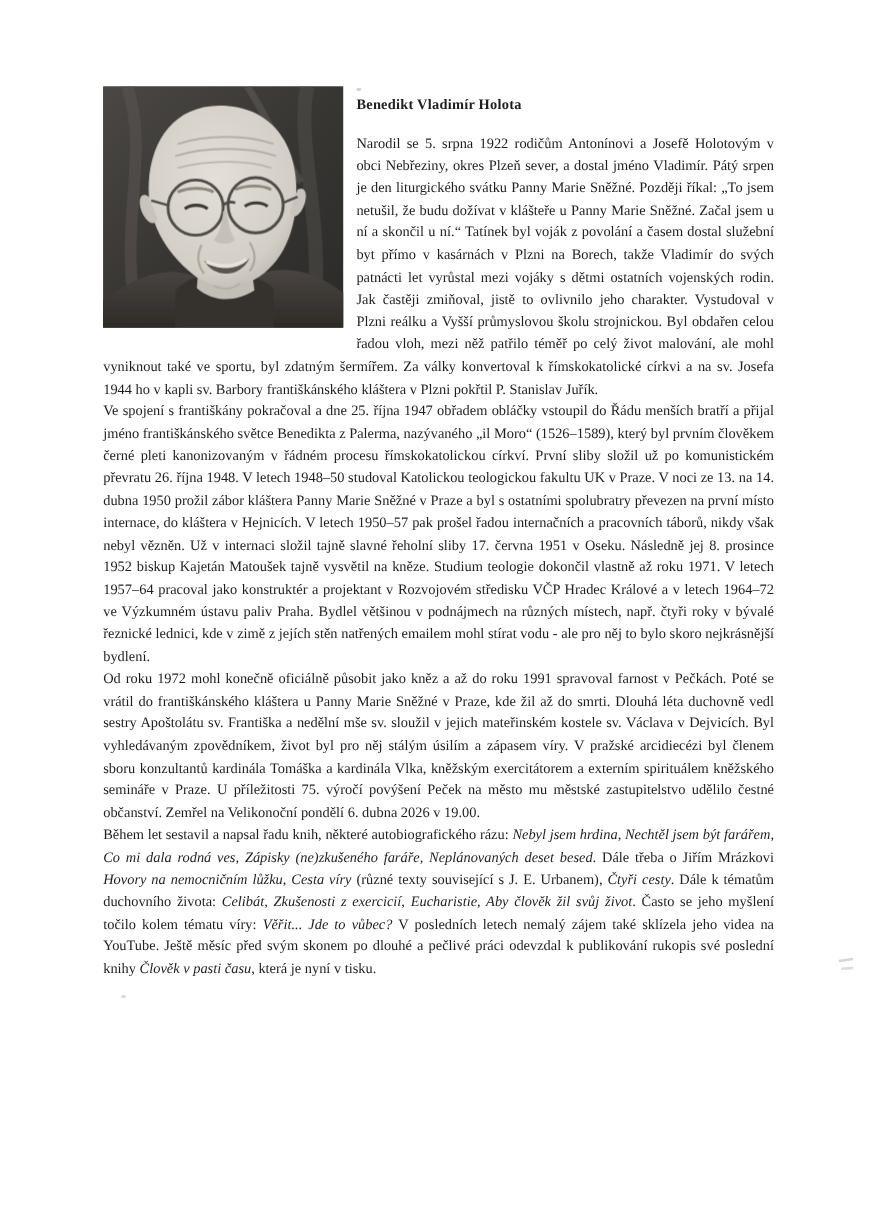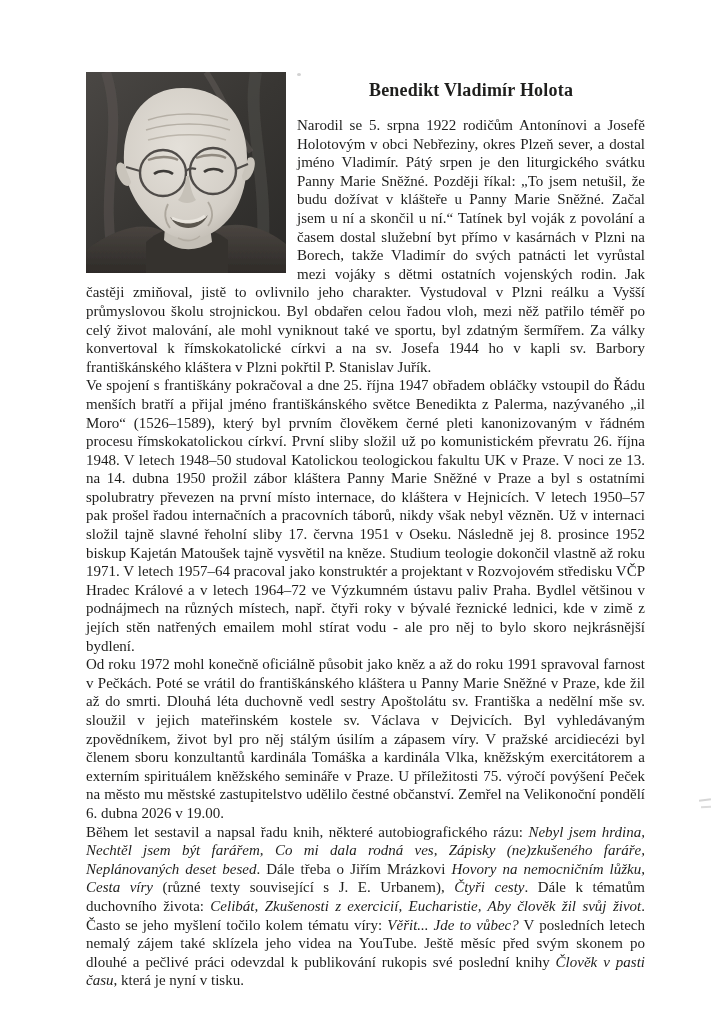--- a/index.html
+++ b/index.html
@@ -24,30 +24,29 @@
   }
   .photo-wrap {
     float: left;
     width: 200px;
     height: 201px;
     margin: 1px 11px 5px 0;
     background: #3a3836;
   }
   .photo-wrap svg { display: block; width: 200px; height: 201px; }
   .doc-title {
-    font-size: 18px;
+    font-size: 12px;
     font-weight: bold;
-    text-align: center;
     margin: 9px 0 0 0;
     letter-spacing: 0.2px;
   }
   .body-text-block { margin-top: 15px; }
   .para {
     margin: 0;
-    font-size: 15px;
+    font-size: 12px;
     line-height: 18.6px;
     text-align: justify;
     text-justify: inter-word;
   }
   .para .it { font-style: italic; }
   .artifact { position: absolute; pointer-events: none; }
   .smudge-a {
     left: 699px; top: 799px; width: 12px; height: 2px;
     background: #d6d6d6; transform: rotate(-8deg);
   }

